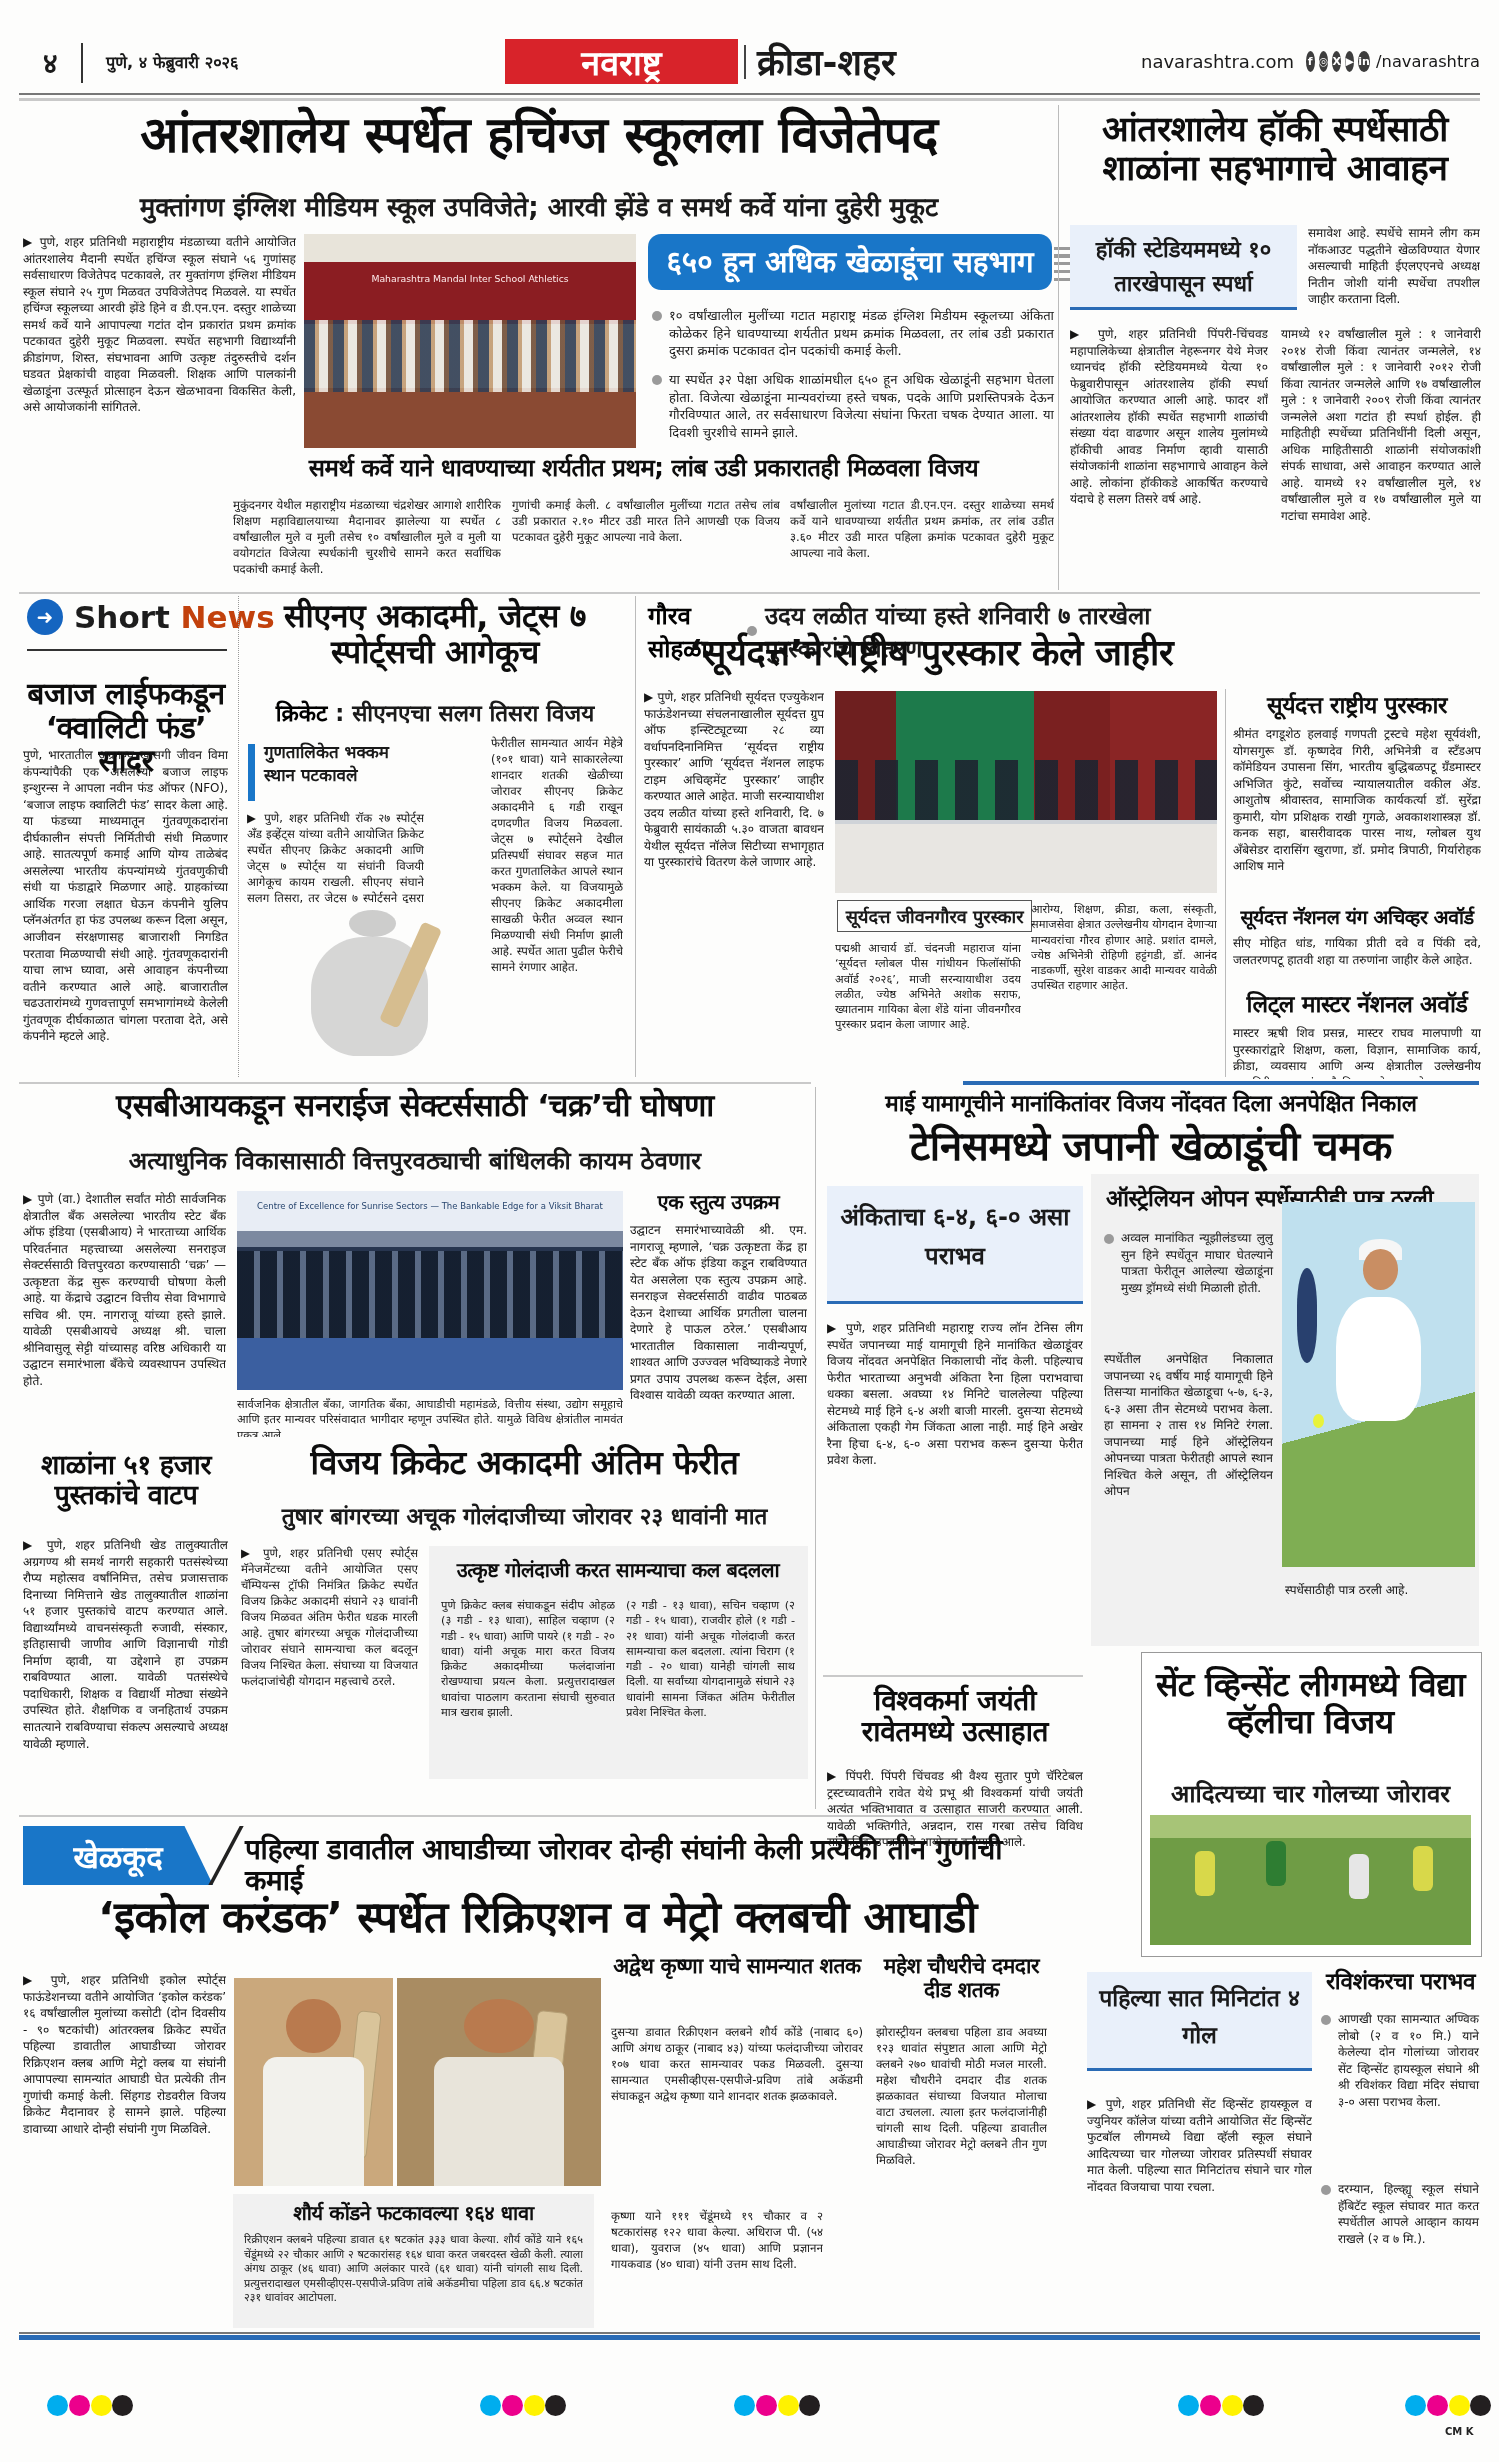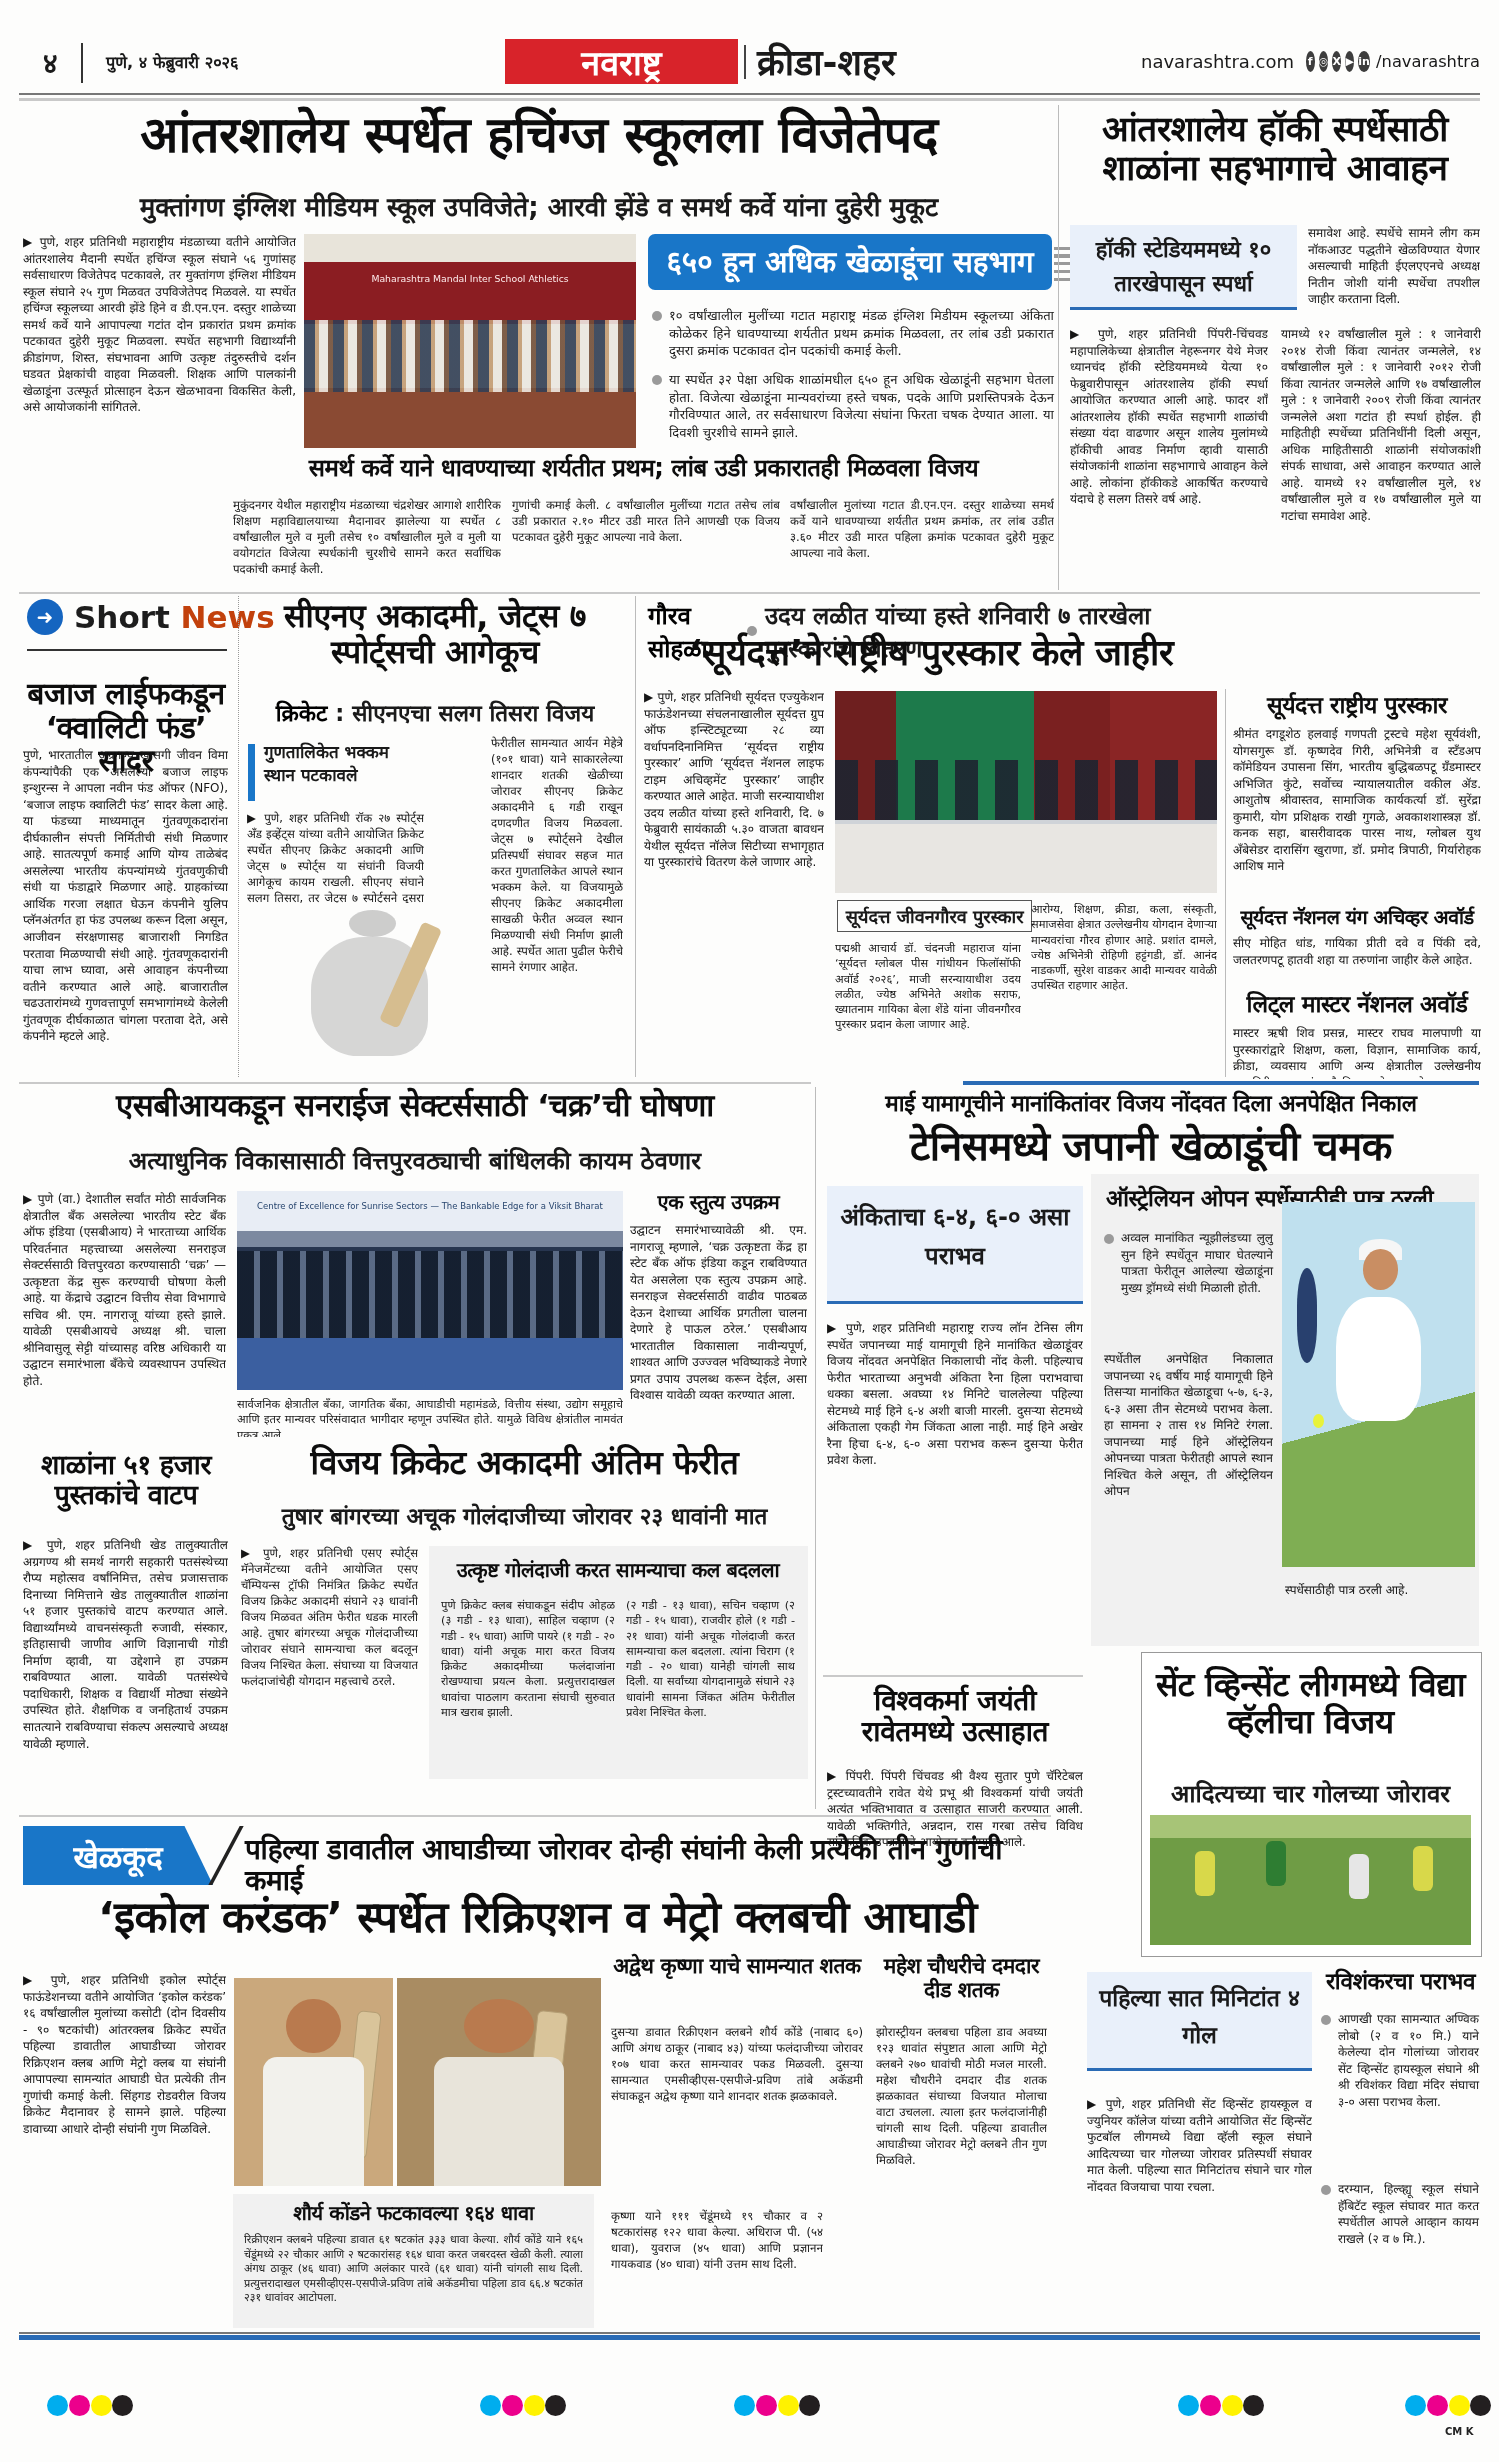--- a/index.html
+++ b/index.html
@@ -11,21 +11,21 @@
   .j{text-align:justify;text-justify:inter-word}
   .clip{overflow:hidden}
   .body-txt{font-size:12px;line-height:1.38;color:#151515}
   .small-txt{font-size:11.3px;line-height:1.35}
   .rule{background:#777}
   .lightrule{background:#c9c9c9}
   .vline{background:#bbb;width:0.8px}
   .dotline{border-left:1.6px dotted #999;width:0}
   .headline{color:#0d0d0d;letter-spacing:-0.4px;line-height:1.12}
   .kicker-red{color:#000000}
-  .bluebox{background:#1976c8;color:#fff;border-radius:7px}
+  .bluebox{background:#1976c8;color:#fff;border-radius:13px}
   .ltbluebox{background:#e9f0fa;border-bottom:3.9px solid #2a6bb5}
   .graybox{background:#f1f1f1}
   .dot{width:10px;height:10px;border-radius:50%;background:#9a9a9a;flex:0 0 10px;margin-top:3.9px}
   .bullet{display:flex;gap:7px}
   .masthead{background:#d8232a;color:#fff;display:flex;align-items:center;justify-content:center}
   .soc{width:21px;height:21px;border-radius:50%;background:#3d3d3d;color:#fff;display:inline-flex;
        align-items:center;justify-content:center;font-size:11px;font-weight:700;margin-left:3.9px}
   .photo{background:#cfc8ba;position:absolute;overflow:hidden}
   .photo-lead{background:linear-gradient(#e8e4da 0 13%,#8b1d22 13% 42%,#b8b0a1 42% 72%,#8a4a33 72% 100%)}
   .crowd{position:absolute;left:0;right:0;top:40%;bottom:26%;opacity:.85;

